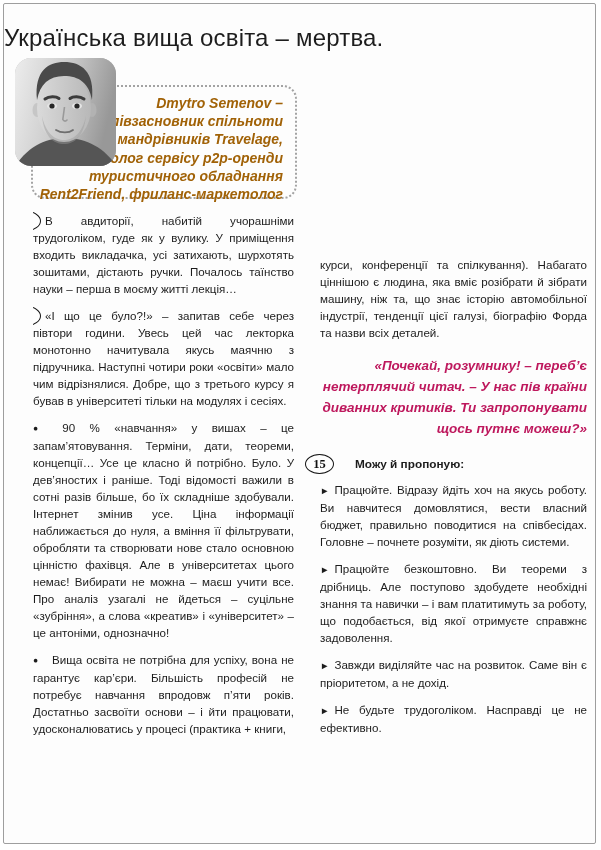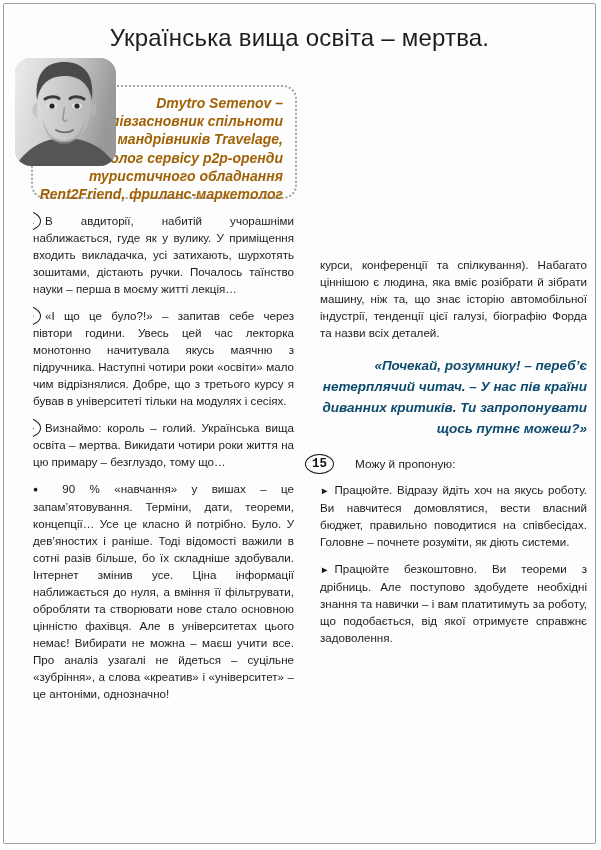--- a/index.html
+++ b/index.html
@@ -6,21 +6,21 @@
   body {
     width:601px; height:850px; position:relative; background:#ffffff;
     font-family:"Liberation Sans", sans-serif; color:#1c1c1c;
     -webkit-font-smoothing:antialiased;
   }
   .page {
     position:absolute; left:3px; top:3px; width:591px; height:839px;
     border:1px solid #9e9e9e; border-radius:2px; background:#fdfdfd; overflow:hidden;
   }
   .title {
-    margin-top:16px; text-align:center; font-size:24px; line-height:35px;
+    margin-top:16px; text-align:left; font-size:24px; line-height:35px;
     color:#1d1d1d; letter-spacing:0.2px;
   }
   .photo {
     position:absolute; left:11px; top:54px; width:101px; height:108px;
     border-radius:16px; overflow:hidden; z-index:2; background:#bbb;
   }
   .photo svg { display:block; width:100%; height:100%; }
   .caption-box {
     position:absolute; left:27px; top:81px; width:262px; height:110px;
     border:2px dotted #a3a3a3; border-radius:14px; z-index:1; background:transparent;
@@ -38,31 +38,31 @@
   .col-right { width:267px; flex:none;margin-top:44px; }
   .para {
     margin:0 0 10px 0; text-align:justify; font-size:11.6px; line-height:17px;
     color:#1c1c1c;
   }
   .num-para { position:relative; text-indent:12px; }
   .circle {
     position:absolute; left:-21px; top:-1px; width:27px; height:18px;
     border:1.4px solid #161616; border-radius:50%; background:#fefefe;
     text-align:center; text-indent:0;
-    font-family:Liberation Mono, monospace; font-weight:bold; font-size:12.5px;
+    font-family:Liberation Serif, serif; font-weight:bold; font-size:12.5px;
     line-height:18px; color:#111; z-index:3;
   }
   .dot { font-size:8.5px; margin-right:13px; vertical-align:1px; }
   .quote {
     font-weight:bold; font-style:italic; font-size:13.5px; line-height:21px;
-    text-align:right; white-space:pre-line; margin:14px 0 17px 0; color:#0c4a6e;
+    text-align:right; white-space:pre-line; margin:14px 0 17px 0; color:#be185d;
   }
   .sec-head { position:relative; margin:0 0 8px 0; font-size:11.8px; line-height:17px; }
   .sec-head .circle { left:-15px; top:-2px; }
-  .sec-label { margin-left:19px; font-weight:normal;padding-left:16px; }
+  .sec-label { margin-left:19px; font-weight:bold;padding-left:16px; }
   .arrow { font-size:9.5px; margin-right:5px; }
 </style>
 </head>
 <body>
 
 <div class="page">
 
   <div class="title">
     <div>Українська вища освіта – мертва.</div>
   </div>
@@ -106,32 +106,31 @@
 ідеолог сервісу p2p-оренди
 туристичного обладнання
 Rent2Friend, фриланс-маркетолог</div>
   </div>
 
   <div class="columns">
 
     <div class="col-left">
       <p class="para num-para">
         <span class="circle">12</span>
-        <span>В авдиторії, набитій учорашніми наближається, гуде як у вулику. У приміщення входить викладачка, усі затихають, шурхотять зошитами, дістають ручки. Почалось таїнство науки – перша в моєму житті лекція…</span>
+        <span>В авдиторії, набитій учорашніми трудоголіком, гуде як у вулику. У приміщення входить викладачка, усі затихають, шурхотять зошитами, дістають ручки. Почалось таїнство науки – перша в моєму житті лекція…</span>
       </p>
       <p class="para num-para">
         <span class="circle">13</span>
         <span>«І що це було?!» – запитав себе через півтори години. Увесь цей час лекторка монотонно начитувала якусь маячню з підручника. Наступні чотири роки «освіти» мало чим відрізнялися. Добре, що з третього курсу я бував в університеті тільки на модулях і сесіях.</span>
       </p>
-      <p class="para num-para">
-        <span class="circle">14</span>
-        <span>Визнаймо: король – голий. Українська вища освіта – мертва. Викидати чотири роки життя на цю примару – безглуздо, тому що…</span>
+      <p class="para">
+        <span class="dot">●</span><span>90 % «навчання» у вишах – це запам’ятовування. Терміни, дати, теореми, концепції… Усе це класно й потрібно. Було. У дев’яностих і раніше. Тоді відомості важили в сотні разів більше, бо їх складніше здобували. Інтернет змінив усе. Ціна інформації наближається до нуля, а вміння її фільтрувати, обробляти та створювати нове стало основною цінністю фахівця. Але в університетах цього немає! Вибирати не можна – маєш учити все. Про аналіз узагалі не йдеться – суцільне «зубріння», а слова «креатив» і «університет» – це антоніми, однозначно!</span>
       </p>
       <p class="para">
-        <span class="dot">●</span><span>90 % «навчання» у вишах – це запам’ятовування. Терміни, дати, теореми, концепції… Усе це класно й потрібно. Було. У дев’яностих і раніше. Тоді відомості важили в сотні разів більше, бо їх складніше здобували. Інтернет змінив усе. Ціна інформації наближається до нуля, а вміння її фільтрувати, обробляти та створювати нове стало основною цінністю фахівця. Але в університетах цього немає! Вибирати не можна – маєш учити все. Про аналіз узагалі не йдеться – суцільне «зубріння», а слова «креатив» і «університет» – це антоніми, однозначно!</span>
+        <span class="dot">●</span><span>Вища освіта не потрібна для успіху, вона не гарантує кар’єри. Більшість професій не потребує навчання впродовж п’яти років. Достатньо засвоїти основи – і йти працювати, удосконалюватись у процесі (практика + книги,</span>
       </p>
     </div>
 
     <div class="col-right">
       <p class="para">
         <span>курси, конференції та спілкування). Набагато ціннішою є людина, яка вміє розібрати й зібрати машину, ніж та, що знає історію автомобільної індустрії, тенденції цієї галузі, біографію Форда та назви всіх деталей.</span>
       </p>
       <div class="quote">«Почекай, розумнику! – переб’є
 нетерплячий читач. – У нас пів країни
 диванних критиків. Ти запропонувати
@@ -139,16 +138,22 @@
       <div class="sec-head">
         <span class="circle">15</span>
         <span class="sec-label">Можу й пропоную:</span>
       </div>
       <p class="para">
         <span class="arrow">►</span><span>Працюйте. Відразу йдіть хоч на якусь роботу. Ви навчитеся домовлятися, вести власний бюджет, правильно поводитися на співбесідах. Головне – почнете розуміти, як діють системи.</span>
       </p>
       <p class="para">
         <span class="arrow">►</span><span>Працюйте безкоштовно. Ви теореми з дрібниць. Але поступово здобудете необхідні знання та навички – і вам платитимуть за роботу, що подобається, від якої отримуєте справжнє задоволення.</span>
       </p>
+      <p class="para">
+        <span class="arrow">►</span><span>Завжди виділяйте час на розвиток. Саме він є пріоритетом, а не дохід.</span>
+      </p>
+      <p class="para">
+        <span class="arrow">►</span><span>Не будьте трудоголіком. Насправді це не ефективно.</span>
+      </p>
     </div>
 
   </div>
 </div>
 
 </body></html>

